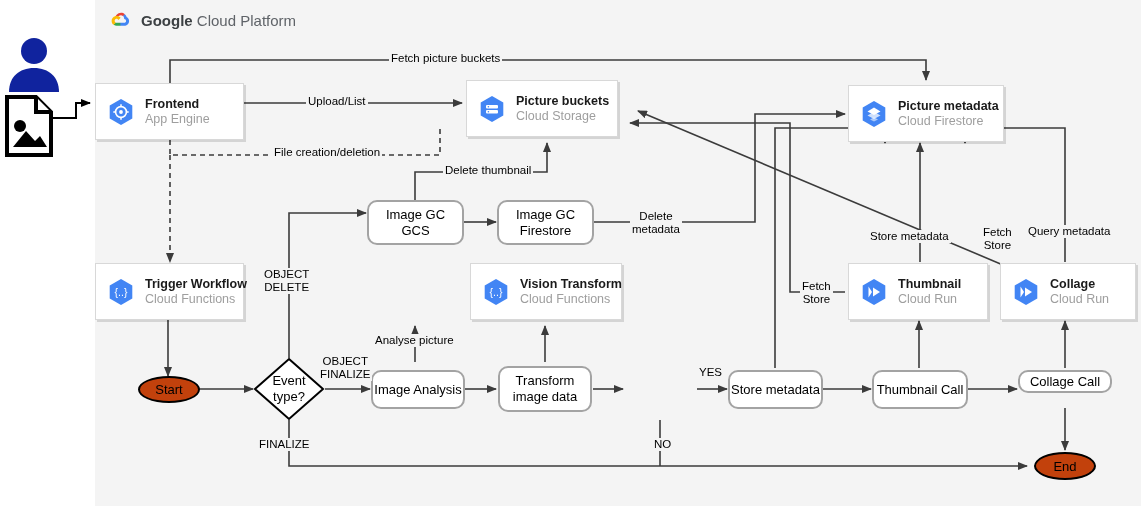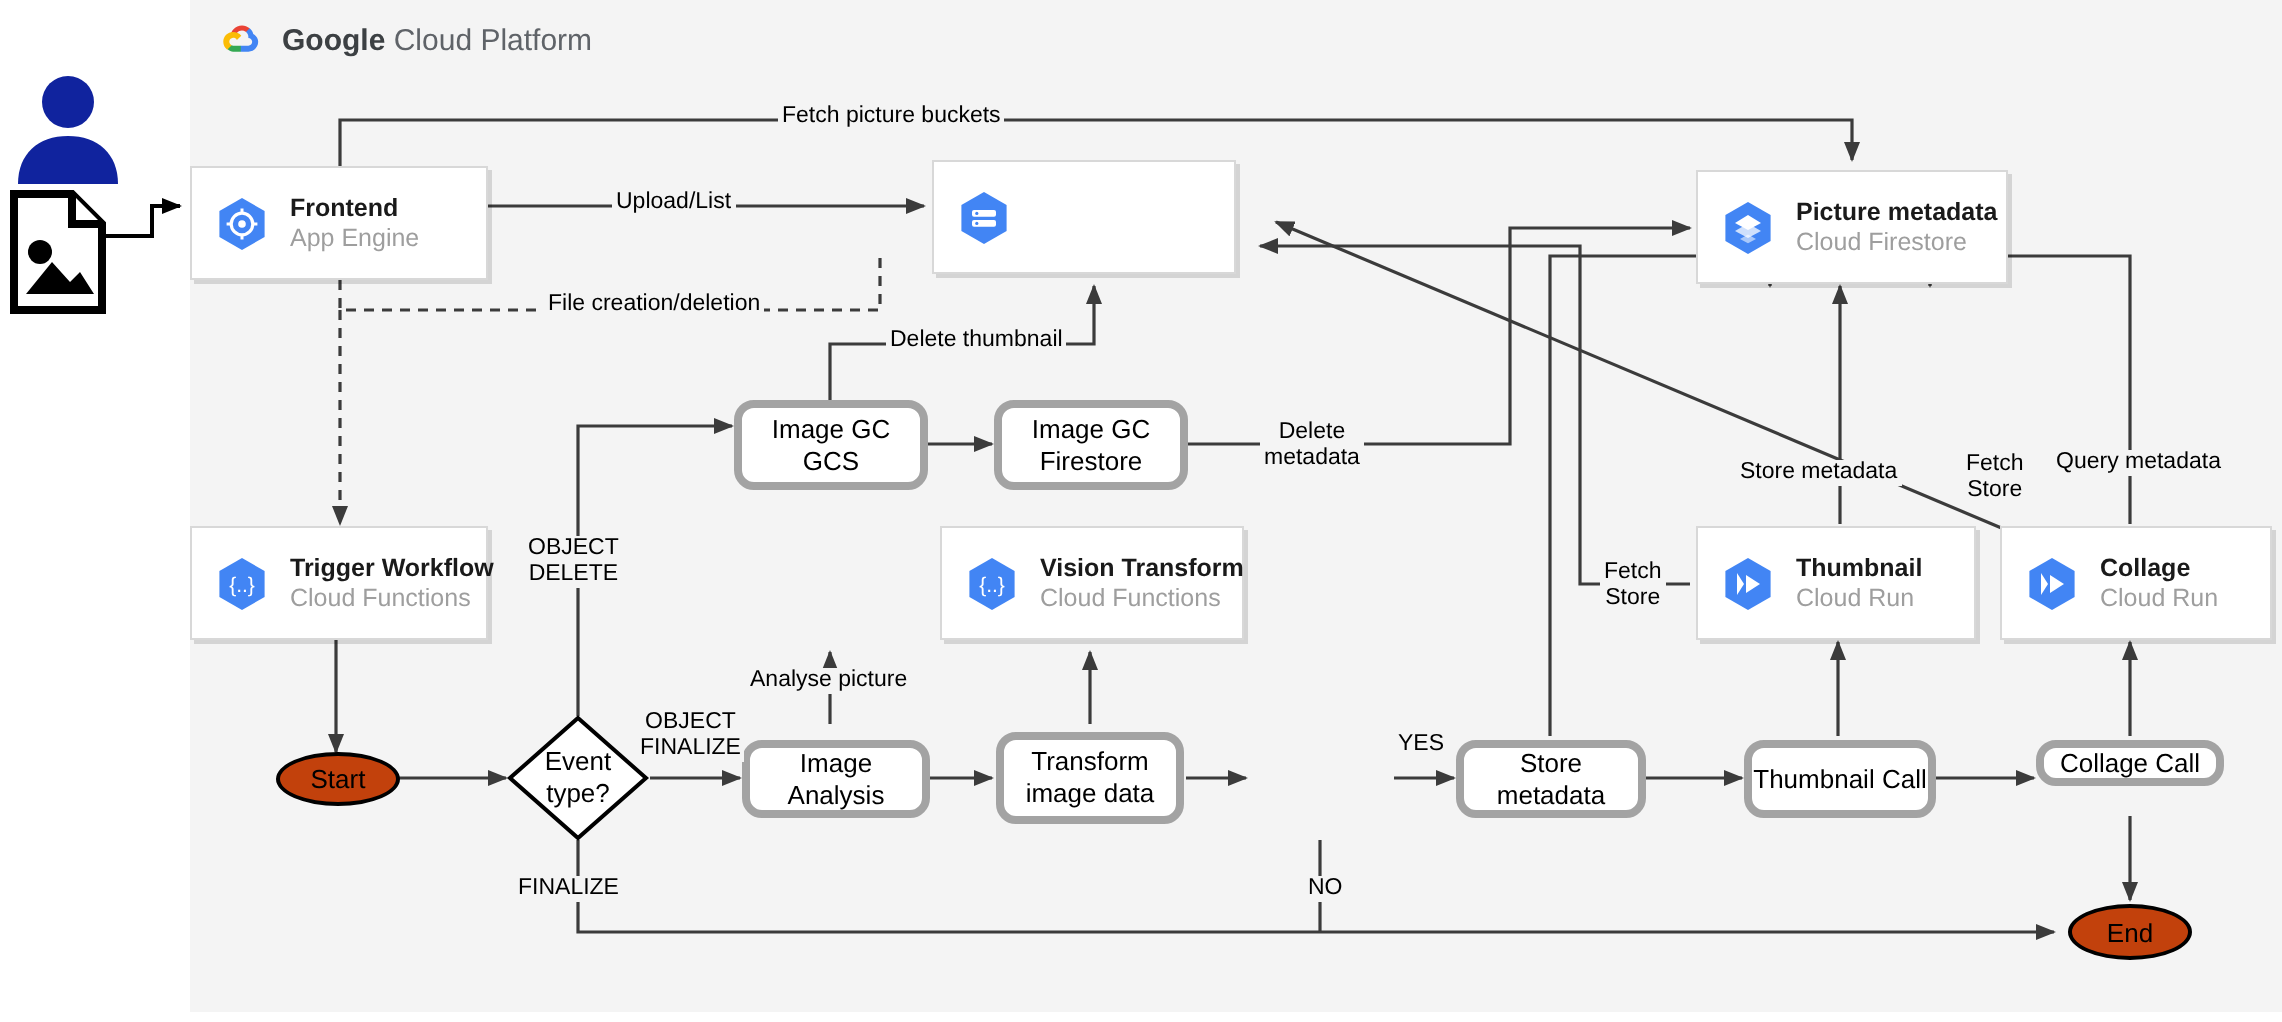--- a/index.html
+++ b/index.html
@@ -15,21 +15,21 @@
   .gcard .hex{flex:0 0 auto;margin-right:9px;}
   .gcard .txt{display:flex;flex-direction:column;line-height:1.18;}
   .gcard .t1{font-size:12.5px;color:#1a1a1a;font-weight:bold;white-space:nowrap;}
   .gcard .t2{font-size:12.5px;color:#9e9e9e;white-space:nowrap;}
   .gcard.muted .t1{color:#9e9e9e;font-weight:bold;}
   .stacked::before,.stacked::after{content:"";position:absolute;background:#ffffff;
       border:1px solid #d8d8d8;box-shadow:2px 2px 0 rgba(0,0,0,0.13);z-index:-1;}
   .stacked::before{left:5px;top:5px;right:-5px;bottom:-5px;}
   .stacked::after{left:10px;top:10px;right:-10px;bottom:-10px;}
   
-  .proc{background:#ffffff;border:4px solid #a3a3a3;border-radius:10px;
+  .proc{background:#ffffff;border:2px solid #a3a3a3;border-radius:10px;
         display:flex;align-items:center;justify-content:center;text-align:center;
         font-size:13px;color:#000;line-height:1.2;}
   .term{background:#c2410c;border:2px solid #000;border-radius:50%;
         display:flex;align-items:center;justify-content:center;font-size:13px;color:#000;}
   .dec{position:absolute;}
   .dec .lbl{position:absolute;left:0;top:0;width:100%;height:100%;
         display:flex;align-items:center;justify-content:center;text-align:center;
         font-size:13px;color:#000;line-height:1.2;}
   
   .elabel{position:absolute;background:#f4f4f4;font-size:11.5px;color:#000;
@@ -157,20 +157,24 @@
   </div>
 
   <div class="node gcard stacked" style="left:466px;top:80px;width:152px;height:57px;">
     <svg class="hex" width="30" height="30" viewBox="0 0 30 30">
       <path d="M15,2 L26.3,8.5 L26.3,21.5 L15,28 L3.7,21.5 L3.7,8.5 Z" fill="#4285f4"></path>
       <rect x="9" y="11" width="12" height="3.4" rx="1" fill="#fff"></rect>
       <rect x="9" y="16" width="12" height="3.4" rx="1" fill="#fff"></rect>
       <circle cx="11.4" cy="12.7" r="0.8" fill="#4285f4"></circle>
       <circle cx="11.4" cy="17.7" r="0.8" fill="#4285f4"></circle>
     </svg>
+    <div class="txt">
+      <span class="t1">Picture buckets</span>
+      <span class="t2">Cloud Storage</span>
+    </div>
   </div>
 
   <div class="node gcard" style="left:848px;top:85px;width:156px;height:57px;">
     <svg class="hex" width="30" height="30" viewBox="0 0 30 30">
       <path d="M15,2 L26.3,8.5 L26.3,21.5 L15,28 L3.7,21.5 L3.7,8.5 Z" fill="#4285f4"></path>
       <path d="M8.5,12.5 L15,8.5 L21.5,12.5 L15,16 Z" fill="#fff"></path>
       <path d="M8.5,16.5 L15,12.8 L21.5,16.5 L15,20 Z" fill="#fff" opacity="0.75"></path>
       <path d="M11,20.5 L15,18.2 L19,20.5 L15,22.6 Z" fill="#fff" opacity="0.55"></path>
     </svg>
     <div class="txt">

